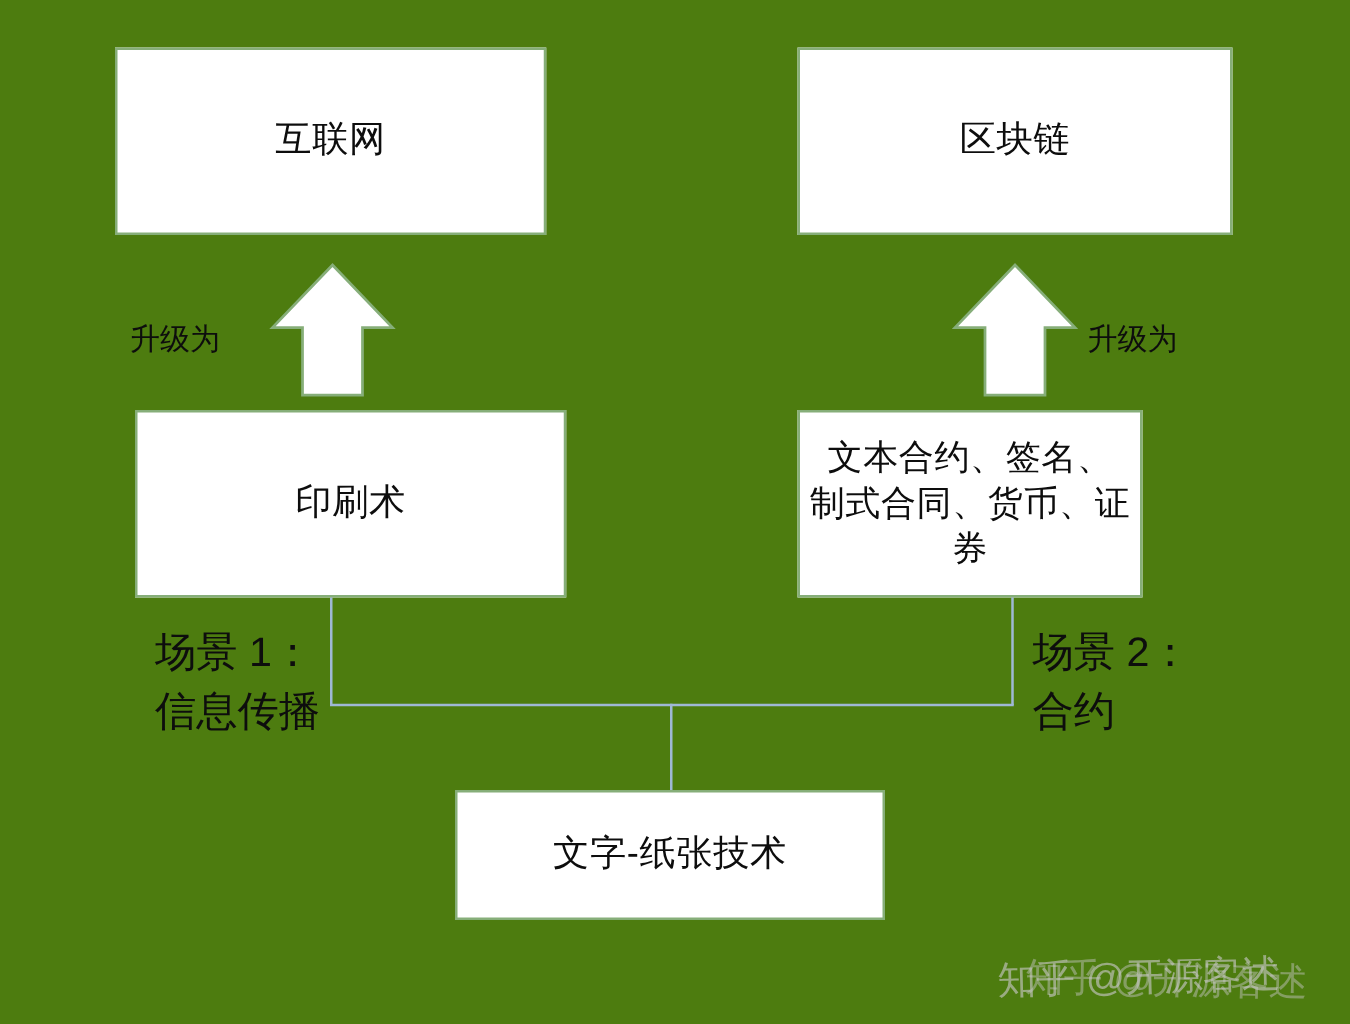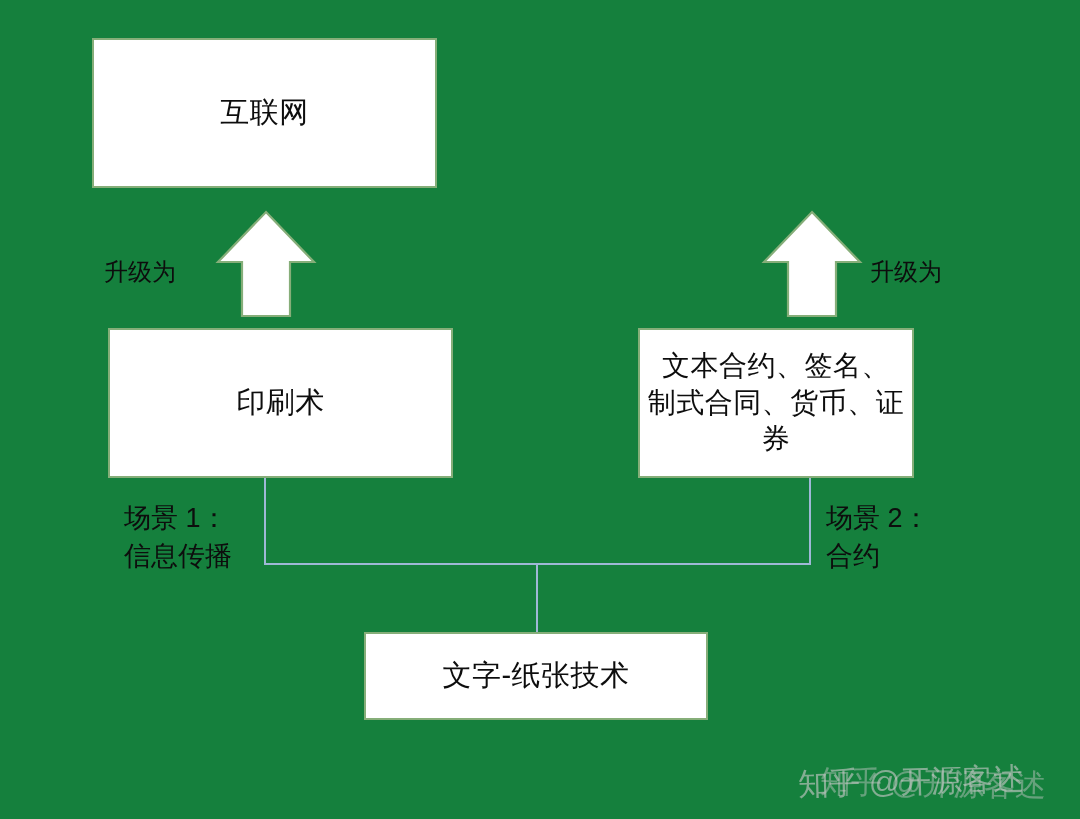--- a/index.html
+++ b/index.html
@@ -8,21 +8,21 @@
     padding: 0;
     background: #ffffff;
   }
   body {
     font-family: "Liberation Sans", "DejaVu Sans", sans-serif;
   }
   #canvas {
     position: relative;
     width: 1080px;
     height: 819px;
-    background: #15803d;
+    background: #4d7c0f;
     overflow: hidden;
   }
   .node {
     position: absolute;
     box-sizing: border-box;
     border: 2px solid #86ae79;
     background: #ffffff;
     display: flex;
     align-items: center;
     justify-content: center;
@@ -39,21 +39,21 @@
   .node-label.multi {
     font-size: 28px;
     line-height: 1.32;
   }
 
   
   #node-internet      { left: 92px;  top: 38px;  width: 345px; height: 150px; }
   #node-blockchain    { left: 638px; top: 38px;  width: 348px; height: 150px; }
   #node-printing      { left: 108px;  top: 328px; width: 345px; height: 150px; }
   #node-contracts     { left: 638px; top: 328px; width: 276px; height: 150px; }
-  #node-paper-tech    { left: 364px; top: 632px; width: 344px; height: 88px; }
+  #node-paper-tech    { left: 364px; top: 632px; width: 344px; height: 104px; }
 
   
   .block-arrow {
     position: absolute;
     width: 104px;
     height: 112px;
   }
   #arrow-left  { left: 214px; top: 208px; }
   #arrow-right { left: 760px; top: 208px; }
   .block-arrow svg { display: block; width: 100%; height: 100%; }
@@ -72,21 +72,21 @@
     line-height: 1.25;
     white-space: pre-line;
   }
   #caption-upgrade-left  { left: 104px; top: 257px; }
   #caption-upgrade-right { left: 870px; top: 257px; }
 
   
   .scene-caption {
     position: absolute;
     color: #0d0d0d;
-    font-size: 27px;
+    font-size: 33px;
     line-height: 1.42;
     white-space: pre-line;
   }
   #caption-scene-1 { left: 124px; top: 499px; }
   #caption-scene-2 { left: 826px; top: 499px; }
 
   
   .conn {
     position: absolute;
     background: #9fb8d6;
@@ -121,20 +121,23 @@
 </style>
 </head>
 <body>
 
 <div id="canvas">
 
   <div class="node" id="node-internet">
     <span class="node-label">互联网</span>
   </div>
 
+  <div class="node" id="node-blockchain">
+    <span class="node-label">区块链</span>
+  </div>
 
   <div class="block-arrow" id="arrow-left">
     <svg viewBox="0 0 104 112" xmlns="http://www.w3.org/2000/svg">
       <polygon points="52,4 100,54 76,54 76,108 28,108 28,54 4,54"></polygon>
     </svg>
   </div>
 
   <div class="block-arrow" id="arrow-right">
     <svg viewBox="0 0 104 112" xmlns="http://www.w3.org/2000/svg">
       <polygon points="52,4 100,54 76,54 76,108 28,108 28,54 4,54"></polygon>

